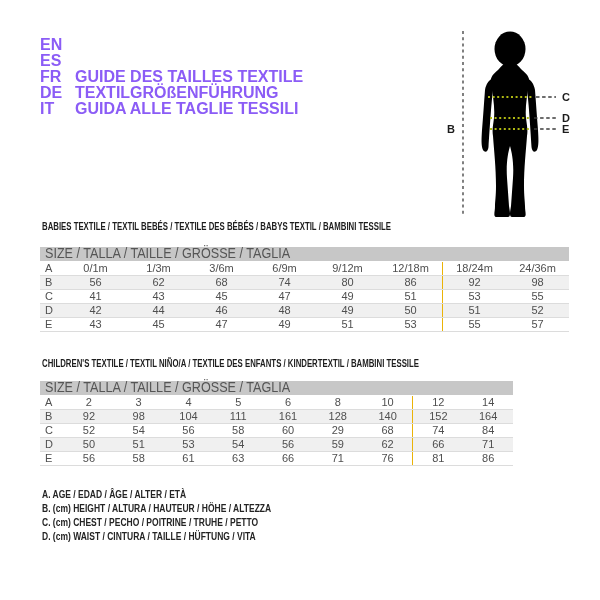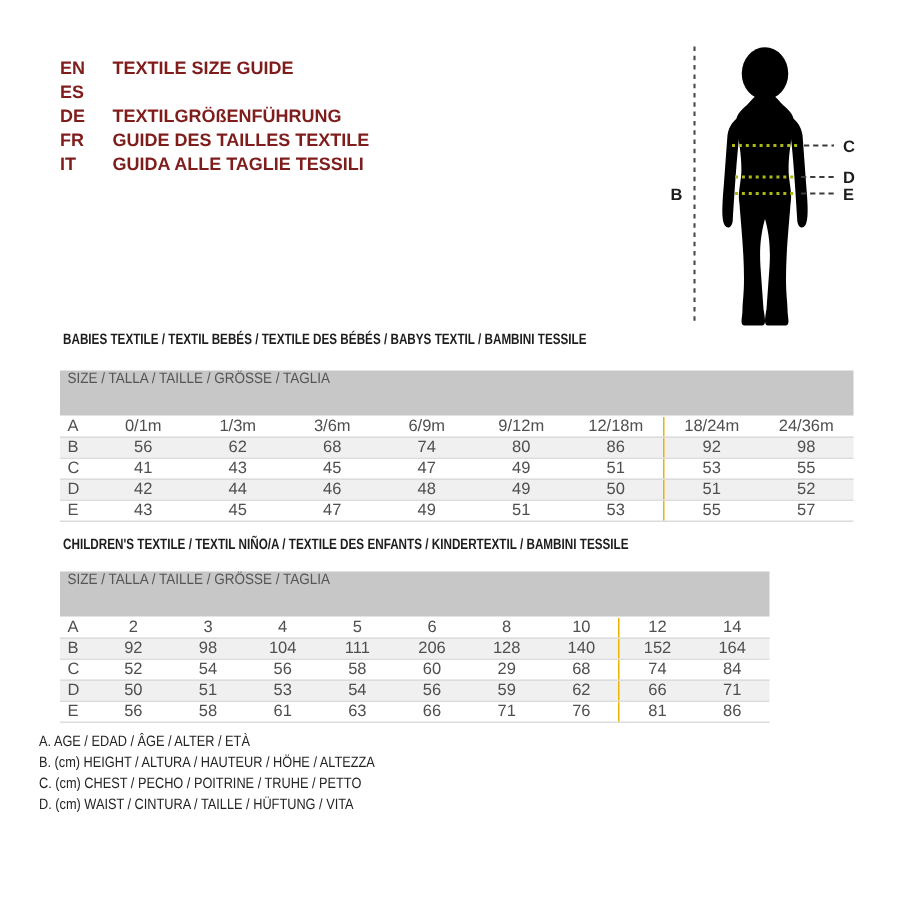--- a/index.html
+++ b/index.html
@@ -5,68 +5,67 @@
   html,body{margin:0;padding:0}
   body{
     width:600px;height:600px;position:relative;overflow:hidden;
     background:#ffffff;color:#2b2b2b;
     font-family:"Liberation Sans",sans-serif;
   }
   .abs{position:absolute}
 
   
   .langs{left:40px;top:37px;margin:0;padding:0;list-style:none;
-    font-size:12px;font-weight:bold;line-height:16px;color:#7f1d1d}
+    font-size:16px;font-weight:bold;line-height:16px;color:#8b5cf6}
   .langs li{display:flex;white-space:nowrap}
   .lang-code{width:35px;flex:0 0 35px}
 
   
   .sec-heading{margin:0;font-size:10px;font-weight:bold;color:#1d1d1d;white-space:nowrap}
   .sec-heading span{display:inline-block;transform:scaleX(0.78);transform-origin:0 50%}
 
   
   .sizetable{box-sizing:border-box}
-  .size-bar{height:30px;background:#c7c7c7;display:flex;align-items:flex-start;
-    padding-left:5px;font-size:10px;color:#555555}
+  .size-bar{height:14px;background:#c7c7c7;display:flex;align-items:flex-end;
+    padding-left:5px;font-size:14px;color:#555555}
   .size-bar span{display:inline-block;transform:scaleX(0.9);transform-origin:0 50%;white-space:nowrap}
   .rows{margin-top:1px;border-bottom:1px solid #dcdcdc}
   .trow{display:flex;height:13px;line-height:13px;font-size:11px;color:#4f4f4f}
   .trow + .trow{border-top:1px solid #dcdcdc}
   .trow.stripe{background:#f0f0f0}
   .lcol{flex:0 0 24px;width:24px;padding-left:5px;box-sizing:border-box}
   .vcell{flex:1;text-align:center}
   .vcell.divided{border-left:1px solid #eab308}
 
   
-  .legend{left:26px;top:488px;margin:0;padding:0;list-style:none;
-    font-size:10px;font-weight:normal;line-height:14px;color:#242424}
+  .legend{left:42px;top:488px;margin:0;padding:0;list-style:none;
+    font-size:10px;font-weight:bold;line-height:14px;color:#242424}
   .legend li span{display:inline-block;transform:scaleX(0.85);transform-origin:0 50%;white-space:nowrap}
 
   
   .figure-svg{left:440px;top:18px}
   .figure-svg text{font-family:"Liberation Sans",sans-serif;font-size:11px;font-weight:600;fill:#1c1c1c}
 </style>
 </head>
 <body>
 
 <ul class="abs langs">
   <li>
     <span class="lang-code">EN</span>
-    <span class="lang-text">TEXTILE SIZE GUIDE</span>
   </li>
   <li>
     <span class="lang-code">ES</span>
+  </li>
+  <li>
+    <span class="lang-code">FR</span>
+    <span class="lang-text">GUIDE DES TAILLES TEXTILE</span>
   </li>
   <li>
     <span class="lang-code">DE</span>
     <span class="lang-text">TEXTILGRÖßENFÜHRUNG</span>
-  </li>
-  <li>
-    <span class="lang-code">FR</span>
-    <span class="lang-text">GUIDE DES TAILLES TEXTILE</span>
   </li>
   <li>
     <span class="lang-code">IT</span>
     <span class="lang-text">GUIDA ALLE TAGLIE TESSILI</span>
   </li>
 </ul>
 
 <svg class="abs figure-svg" width="160" height="212" viewBox="0 0 160 212">
 
   <line x1="23" y1="13" x2="23" y2="196" stroke="#4a4a4a" stroke-width="1.4" stroke-dasharray="3 3.2"></line>
@@ -187,21 +186,21 @@
         <span class="vcell">10</span>
         <span class="vcell divided">12</span>
         <span class="vcell">14</span>
       </div>
       <div class="trow stripe">
         <span class="lcol">B</span>
         <span class="vcell">92</span>
         <span class="vcell">98</span>
         <span class="vcell">104</span>
         <span class="vcell">111</span>
-        <span class="vcell">206</span>
+        <span class="vcell">161</span>
         <span class="vcell">128</span>
         <span class="vcell">140</span>
         <span class="vcell divided">152</span>
         <span class="vcell">164</span>
       </div>
       <div class="trow">
         <span class="lcol">C</span>
         <span class="vcell">52</span>
         <span class="vcell">54</span>
         <span class="vcell">56</span>

